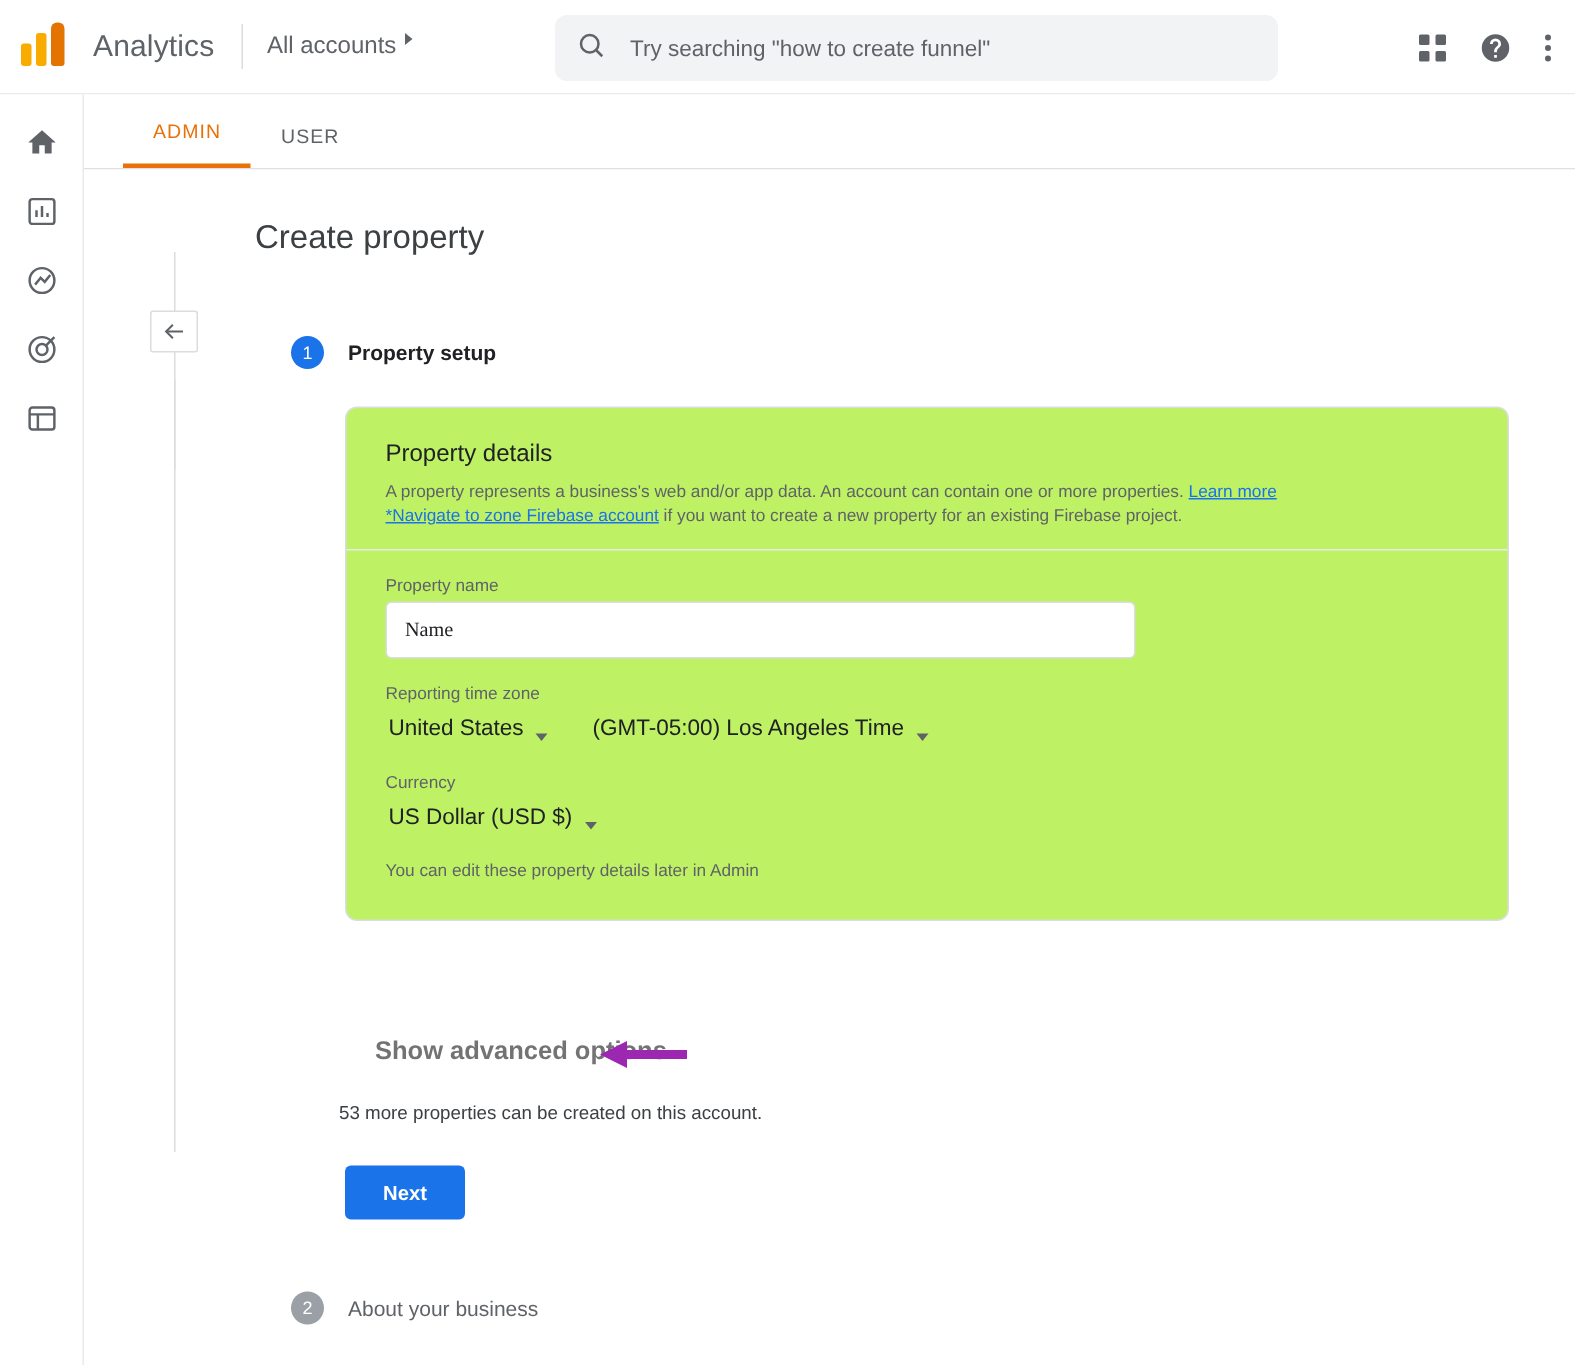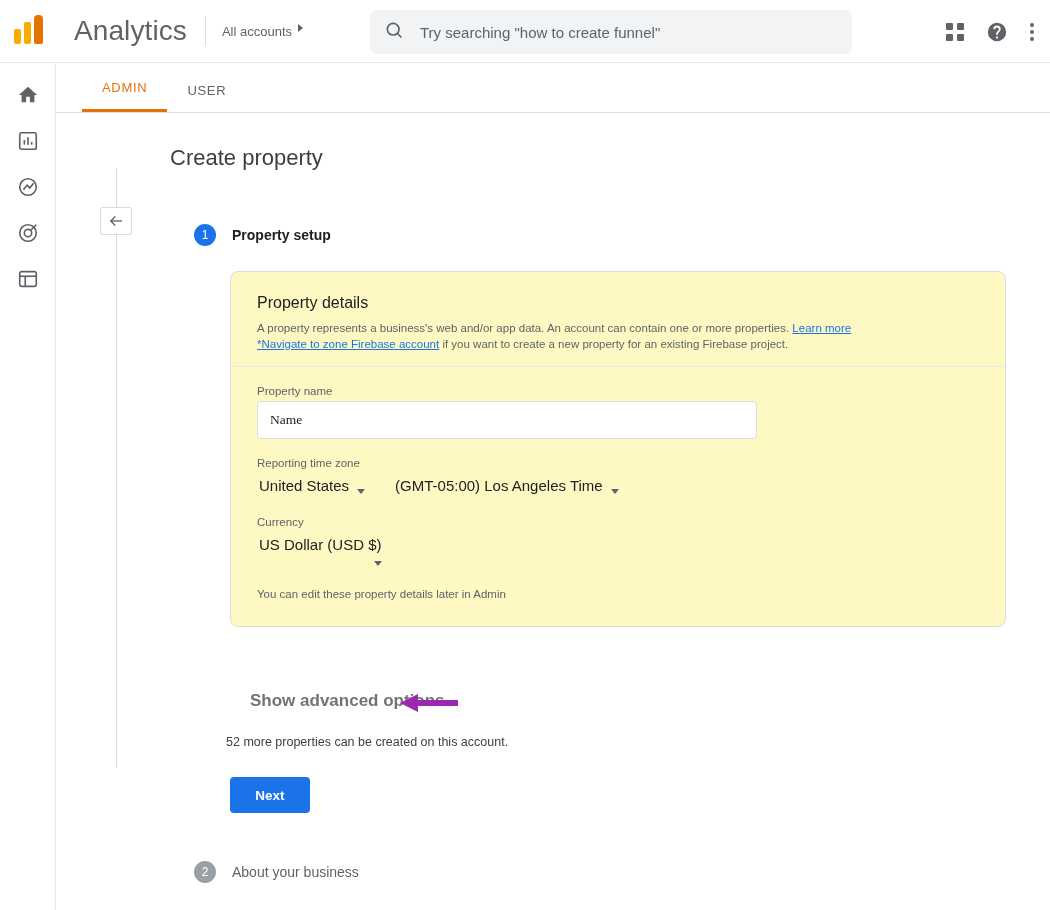--- a/index.html
+++ b/index.html
@@ -19,29 +19,29 @@
     background: #ffffff;
     display: flex; align-items: center;
     border-bottom: 1px solid #e8eaed;
   }
   .ga-logo { margin-left: 14px; width: 32px; height: 32px; position: relative; }
   .ga-bar { position: absolute; bottom: 3px; border-radius: 2px; }
   .ga-bar.b1 { left: 0px;  width: 7px; height: 15px; background: #f9ab00; }
   .ga-bar.b2 { left: 10px; width: 7px; height: 22px; background: #f9ab00; }
   .ga-bar.b3 { left: 20px; width: 9px; height: 29px; background: #e37400; border-radius: 4px 4px 2px 2px;}
   .brand {
-    font-size: 28px; color: #5f6368; margin-left: 28px; font-weight: 400;
+    font-size: 20px; color: #5f6368; margin-left: 16px; font-weight: 400;
     letter-spacing: .1px;
   }
   .divider-v {
     width: 1px; height: 30px; background: #dadce0; margin: 0 16px 0 18px;
   }
   .all-accounts {
     display: flex; align-items: flex-start; gap: 6px;
-    color: #5f6368; font-size: 13px; cursor: pointer;
+    color: #5f6368; font-size: 16px; cursor: pointer;
   }
   .chev-right {
     width: 0; height: 0; border-left: 5px solid #5f6368;
     border-top: 4px solid transparent; border-bottom: 4px solid transparent;
   }
   .searchbox {
     position: absolute; left: 370px; top: 10px;
     width: 482px; height: 44px; border-radius: 8px;
     background: #f1f3f4; display: flex; align-items: center;
     padding: 0 14px; gap: 14px;
@@ -123,21 +123,21 @@
     display: flex; align-items: center; justify-content: center;
     color: #fff; font-size: 12px;
   }
   .step-num.active { background: #1a73e8; }
   .step-num.inactive { background: #9aa0a6; }
   .step-label { font-size: 14px; font-weight: 700; color: #202124; }
   .step-label.inactive { font-weight: 400; color: #5f6368; }
 
   .card {
     position: absolute; left: 174px; top: 158px; width: 776px;
-    border: 1px solid #dadce0; border-radius: 8px; background: #fef9c3;
+    border: 1px solid #dadce0; border-radius: 8px; background: #bef264;
   }
   .card-head { padding: 22px 26px 14px 26px; border-bottom: 1px solid #e8eaed; }
   .card-head h3 { margin: 0 0 8px 0; font-size: 16px; font-weight: 400; color: #202124; }
   .card-head p { margin: 0; font-size: 11.5px; line-height: 16px; color: #5f6368; }
   .card-head a { color: #1a73e8; text-decoration: underline; }
   .card-head a.firebase { color: #1a73e8; }
   .card-body { padding: 18px 26px 26px 26px; }
   .body-intro { font-size: 13.5px; color: #202124; margin: 0 0 18px 0; }
 
   .field-label { font-size: 11.5px; color: #5f6368; margin-bottom: 4px; }
@@ -313,39 +313,39 @@
             </div>
             <div class="select">
               <span>(GMT-05:00) Los Angeles Time</span>
               <span class="caret"></span>
             </div>
           </div>
         </div>
 
         <div class="field-group">
           <div class="field-label">Currency</div>
-          <div class="select" style="display:inline-flex;flex-direction:column;">
+          <div class="select" style="display:inline-flex;">
             <span>US Dollar (USD $)</span>
             <span class="caret"></span>
           </div>
         </div>
 
         <div class="note">You can edit these property details later in Admin</div>
       </div>
     </div>
 
     <div class="adv-link">Show advanced options</div>
 
     <div class="arrow-annot">
       <svg width="60" height="24" viewBox="0 0 60 24">
         <polygon points="0,12 18,3 18,9 58,9 58,15 18,15 18,21" fill="#9c27b0"></polygon>
       </svg>
     </div>
 
-    <div class="more-props">52 more properties can be created on this account.</div>
+    <div class="more-props">53 more properties can be created on this account.</div>
 
     <button class="next-btn">Next</button>
 
     <div class="step step2">
       <div class="step-num inactive">2</div>
       <div class="step-label inactive">About your business</div>
     </div>
 
   </div>
 </div>

